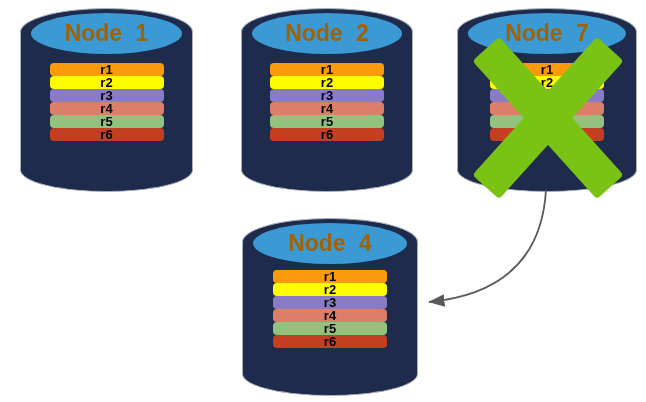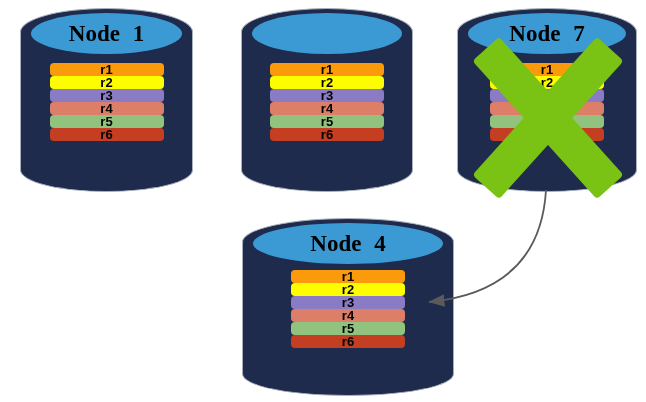--- a/index.html
+++ b/index.html
@@ -18,33 +18,33 @@
     border:1.5px solid #a8b0bd;border-top:none;box-sizing:border-box;
     border-bottom-left-radius:50% 22px;border-bottom-right-radius:50% 22px;z-index:1;
   }
   .cyl-ellipse{
     position:absolute;left:11px;right:11px;top:5px;height:41px;
     border-radius:50%;z-index:2;
   }
   .cyl-title{
     position:absolute;left:11px;right:11px;top:5px;height:41px;z-index:3;
     display:flex;align-items:center;justify-content:center;
-    font-family:Liberation Serif, serif;font-weight:bold;font-size:23px;
-    color:#000000;word-spacing:7px;letter-spacing:0px;
+    font-family:Liberation Sans, sans-serif;font-weight:bold;font-size:23px;
+    color:#a16207;word-spacing:7px;letter-spacing:0px;
   }
   .bars{position:absolute;left:0;right:0;top:55px;z-index:2;}
   .bar{
     width:114px;height:13px;margin:0 auto 0 auto;border-radius:4px;
     text-align:center;font-weight:bold;font-size:13px;line-height:13px;color:#000000;
   }
   
   .node1{left:20px; top:8px;  width:173px;height:184px;}
   .node2{left:241px;top:8px;  width:172px;height:184px;}
   .node3{left:457px;top:8px;  width:180px;height:184px;}
-  .node4{left:242px;top:218px;width:212px;height:178px;}
+  .node4{left:242px;top:218px;width:176px;height:178px;}
   .node4 .bars{top:52px;}
   
   .cross{position:absolute;left:91px;top:110px;width:0;height:0;z-index:5;}
   .cross-arm{
     position:absolute;left:-93px;top:-18px;width:186px;height:36px;border-radius:4px;
   }
   .arm-a{transform:rotate(48deg);}
   .arm-b{transform:rotate(-48deg);}
   
   .arrow-svg{position:absolute;left:0;top:0;z-index:4;pointer-events:none;}
@@ -66,20 +66,21 @@
       <div class="bar" style="background-color: rgb(221, 126, 105);">r4</div>
       <div class="bar" style="background-color: rgb(146, 195, 126);">r5</div>
       <div class="bar" style="background-color: rgb(196, 62, 34);">r6</div>
     </div>
   </div>
 
   <div class="cyl node2">
     <div class="cyl-top" style="background-color: rgb(30, 43, 77);"></div>
     <div class="cyl-body" style="background-color: rgb(30, 43, 77);"></div>
     <div class="cyl-ellipse" style="background-color: rgb(59, 154, 212);"></div>
+    <div class="cyl-title">Node 2</div>
     <div class="bars">
       <div class="bar" style="background-color: rgb(251, 154, 10);">r1</div>
       <div class="bar" style="background-color: rgb(253, 253, 0);">r2</div>
       <div class="bar" style="background-color: rgb(138, 124, 196);">r3</div>
       <div class="bar" style="background-color: rgb(221, 126, 105);">r4</div>
       <div class="bar" style="background-color: rgb(146, 195, 126);">r5</div>
       <div class="bar" style="background-color: rgb(196, 62, 34);">r6</div>
     </div>
   </div>
 

